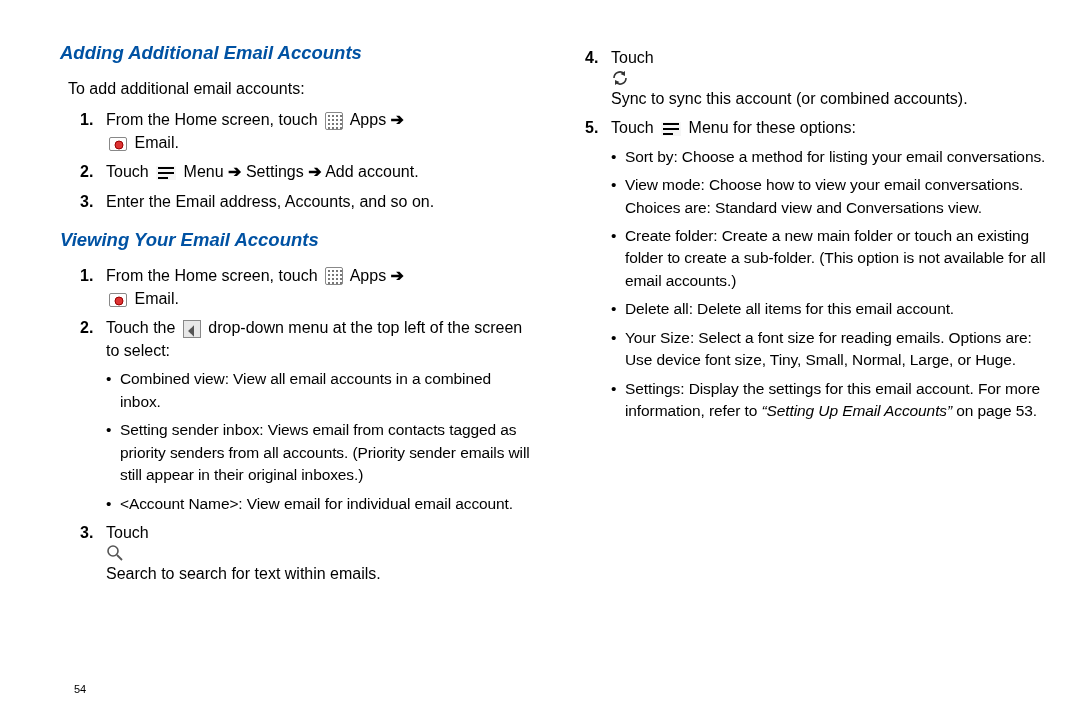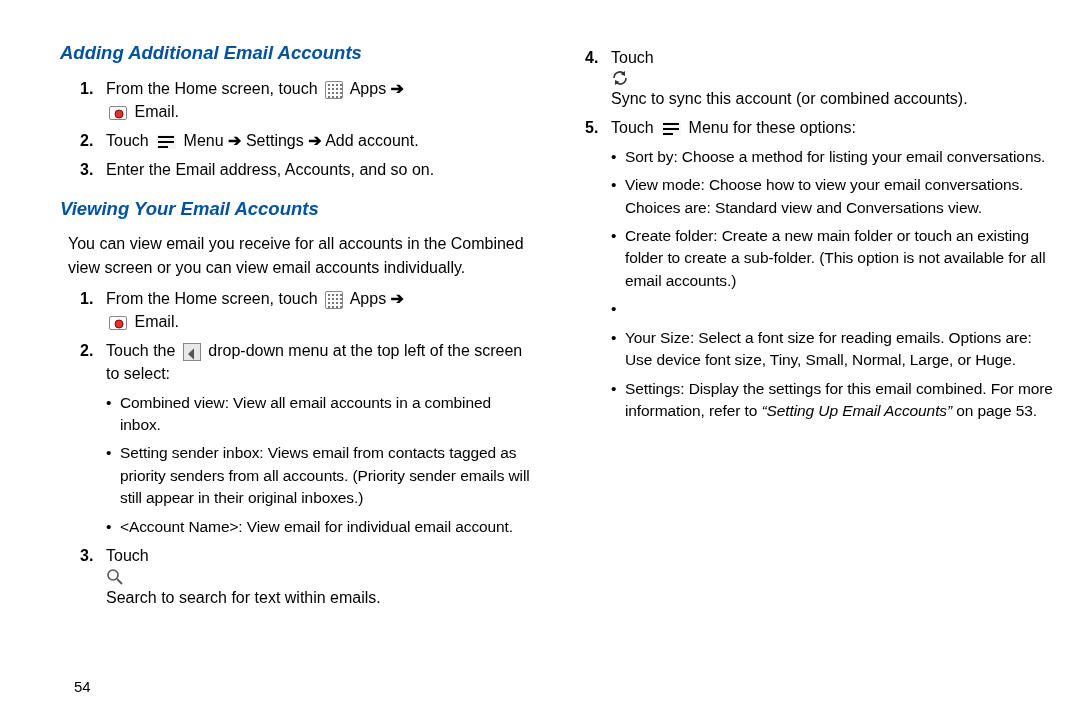--- a/index.html
+++ b/index.html
@@ -55,29 +55,30 @@
   .icon-menu span:nth-child(1){ top:1px; }
   .icon-menu span:nth-child(2){ top:6px; }
   .icon-menu span:nth-child(3){ top:11px; right:8px; }
   .icon-dropdown { width:18px; height:18px; background:#e8e8e8; position:relative; }
   .icon-dropdown::after{ content:""; position:absolute; right:2px; bottom:2px; border:4px solid transparent; border-top-color:#555; border-left-color:#555; transform:rotate(-45deg); width:0; height:0; }
   .icon-search { width:18px; height:18px; border:none; background:none; position:relative; }
   .icon-search svg{ width:18px; height:18px; display:block; }
   .icon-sync { width:18px; height:18px; border:none; background:none; }
   .icon-sync svg{ width:18px; height:18px; display:block; }
   .arrow { font-weight:700; }
-  .pagenum { position:absolute; bottom:22px; left:74px; font-size:15px;text-align:center; }
+  .pagenum { position:absolute; bottom:22px; left:74px; font-size:11px;text-align:center; }
 </style>
 </head>
 <body>
 
 <div class="page">
   <div class="col">
 
     <div class="section-head">Adding Additional Email Accounts</div>
+    <div class="intro">To add additional email accounts:</div>
 
     <div class="numitem">
       <div class="num">1.</div>
       <div class="body">
         <span>From the Home screen, touch </span>
         <span class="iconbox icon-apps"><svg viewBox="0 0 18 18">
               <g fill="#777">
                 <rect x="2" y="2" width="2" height="2"></rect>
                 <rect x="6" y="2" width="2" height="2"></rect>
                 <rect x="10" y="2" width="2" height="2"></rect>
@@ -119,23 +120,20 @@
     </div>
 
     <div class="numitem">
       <div class="num">3.</div>
       <div class="body">
         <span>Enter the </span><b>Email address</b><span>, </span><b>Accounts</b><span>, and so on.</span>
       </div>
     </div>
 
     <div class="section-head" style="margin-top:14px">Viewing Your Email Accounts</div>
-    <div class="intro">
-      <span>You can view email you receive for all accounts in the </span><b>Combined view</b><span> screen or you can view email accounts individually.</span>
-    </div>
 
     <div class="numitem">
       <div class="num">1.</div>
       <div class="body">
         <span>From the Home screen, touch </span>
         <span class="iconbox icon-apps"><svg viewBox="0 0 18 18">
               <g fill="#777">
                 <rect x="2" y="2" width="2" height="2"></rect>
                 <rect x="6" y="2" width="2" height="2"></rect>
                 <rect x="10" y="2" width="2" height="2"></rect>
@@ -237,27 +235,28 @@
       <div class="bullet">
           <span class="dot">•</span>
           <span><b>View mode</b><span>: Choose how to view your email conversations. Choices are: Standard view and Conversations view.</span></span>
         </div>
       <div class="bullet">
           <span class="dot">•</span>
           <span><b>Create folder</b><span>: Create a new main folder or touch an existing folder to create a sub-folder. (This option is not available for all email accounts.)</span></span>
         </div>
       <div class="bullet">
           <span class="dot">•</span>
+          <span><b>Delete all</b><span>: Delete all items for this email account.</span></span>
         </div>
       <div class="bullet">
           <span class="dot">•</span>
           <span><b>Your Size</b><span>: Select a font size for reading emails. Options are: Use device font size, Tiny, Small, Normal, Large, or Huge.</span></span>
         </div>
       <div class="bullet">
           <span class="dot">•</span>
-          <span><b>Settings</b><span>: Display the settings for this email combined. For more information, refer to </span><i>“Setting Up Email Accounts”</i><span>  on page 53.</span></span>
+          <span><b>Settings</b><span>: Display the settings for this email account. For more information, refer to </span><i>“Setting Up Email Accounts”</i><span>  on page 53.</span></span>
         </div>
     </div>
 
   </div>
 </div>
 
 <div class="pagenum">54</div>
 
 </body></html>

